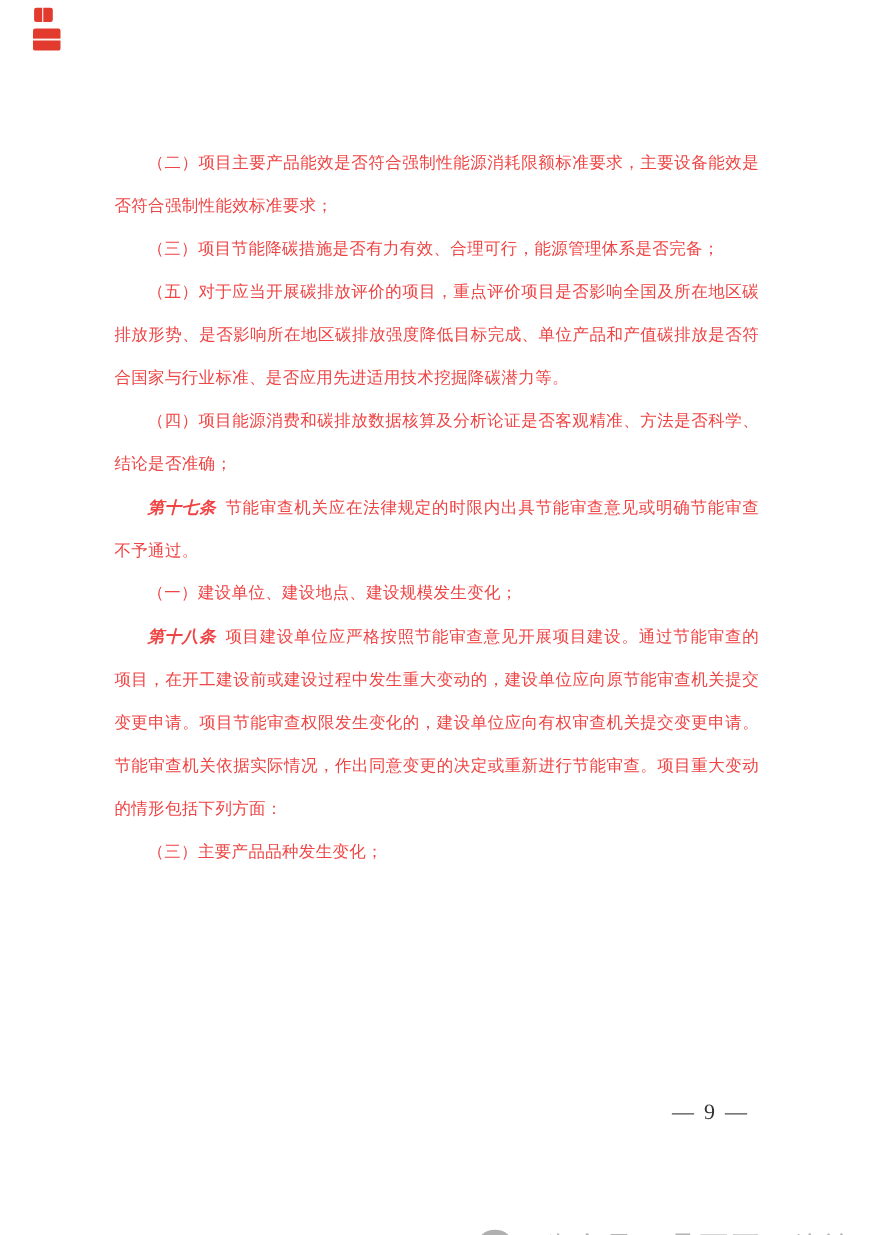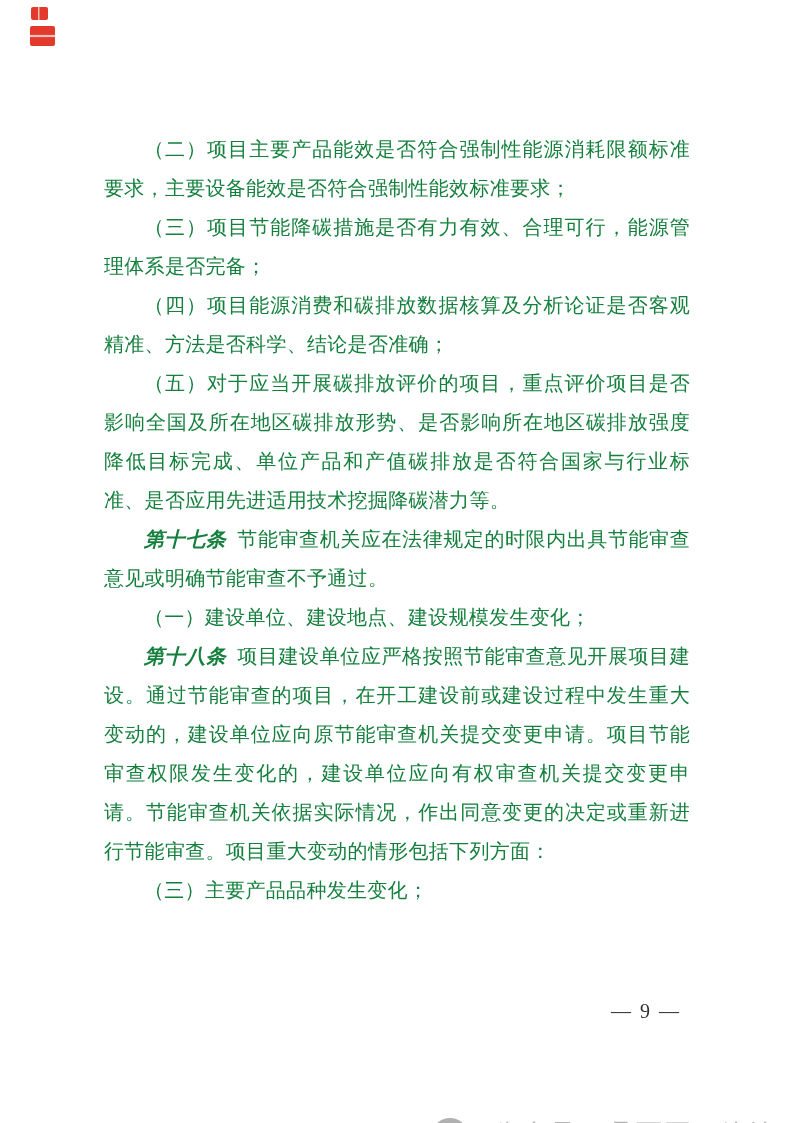--- a/index.html
+++ b/index.html
@@ -26,22 +26,22 @@
     background: linear-gradient(90deg,#e23b2e 40%, #ffffff 46%, #e23b2e 52%); }
   .red-mark.m2 { left: 30px; top: 26px; width: 25px; height: 20px;
     background: linear-gradient(0deg,#e23b2e 42%, #ffffff 50%, #e23b2e 58%); }
 
   
   .doc {
     position: absolute;
     left: 104px;
     top: 130px;
     width: 586px;
-    color: #15803d;
-    font-size: 20px;
+    color: #ef4444;
+    font-size: 15px;
     line-height: 39px;
     text-align: justify;
     letter-spacing: 0.3px;
   }
   .doc p {
     margin: 0;
     text-indent: 2em;
   }
   .doc .lead {
     font-weight: 700;
@@ -85,23 +85,23 @@
 <div class="page">
 
   <div class="red-mark m1"></div>
   <div class="red-mark m2"></div>
 
   <div class="doc" id="doc-body">
     <p><span class="body-text">（二）项目主要产品能效是否符合强制性能源消耗限额标准要求，主要设备能效是否符合强制性能效标准要求；</span></p>
 
     <p><span class="body-text">（三）项目节能降碳措施是否有力有效、合理可行，能源管理体系是否完备；</span></p>
 
+    <p><span class="body-text">（五）对于应当开展碳排放评价的项目，重点评价项目是否影响全国及所在地区碳排放形势、是否影响所在地区碳排放强度降低目标完成、单位产品和产值碳排放是否符合国家与行业标准、是否应用先进适用技术挖掘降碳潜力等。</span></p>
+
     <p><span class="body-text">（四）项目能源消费和碳排放数据核算及分析论证是否客观精准、方法是否科学、结论是否准确；</span></p>
-
-    <p><span class="body-text">（五）对于应当开展碳排放评价的项目，重点评价项目是否影响全国及所在地区碳排放形势、是否影响所在地区碳排放强度降低目标完成、单位产品和产值碳排放是否符合国家与行业标准、是否应用先进适用技术挖掘降碳潜力等。</span></p>
 
     <p><span class="lead">第十七条</span><span class="body-text">节能审查机关应在法律规定的时限内出具节能审查意见或明确节能审查不予通过。</span></p>
 
     <p><span class="body-text">（一）建设单位、建设地点、建设规模发生变化；</span></p>
 
     <p><span class="lead">第十八条</span><span class="body-text">项目建设单位应严格按照节能审查意见开展项目建设。通过节能审查的项目，在开工建设前或建设过程中发生重大变动的，建设单位应向原节能审查机关提交变更申请。项目节能审查权限发生变化的，建设单位应向有权审查机关提交变更申请。节能审查机关依据实际情况，作出同意变更的决定或重新进行节能审查。项目重大变动的情形包括下列方面：</span></p>
 
 
     <p><span class="body-text">（三）主要产品品种发生变化；</span></p>
   </div>

